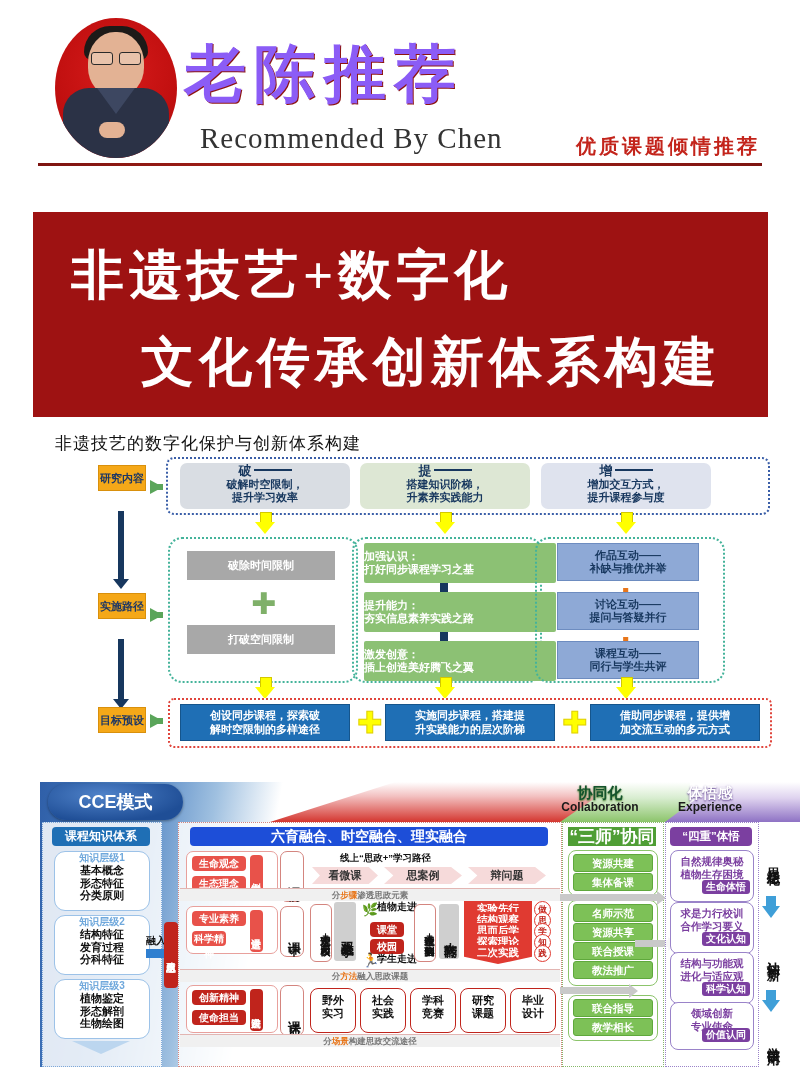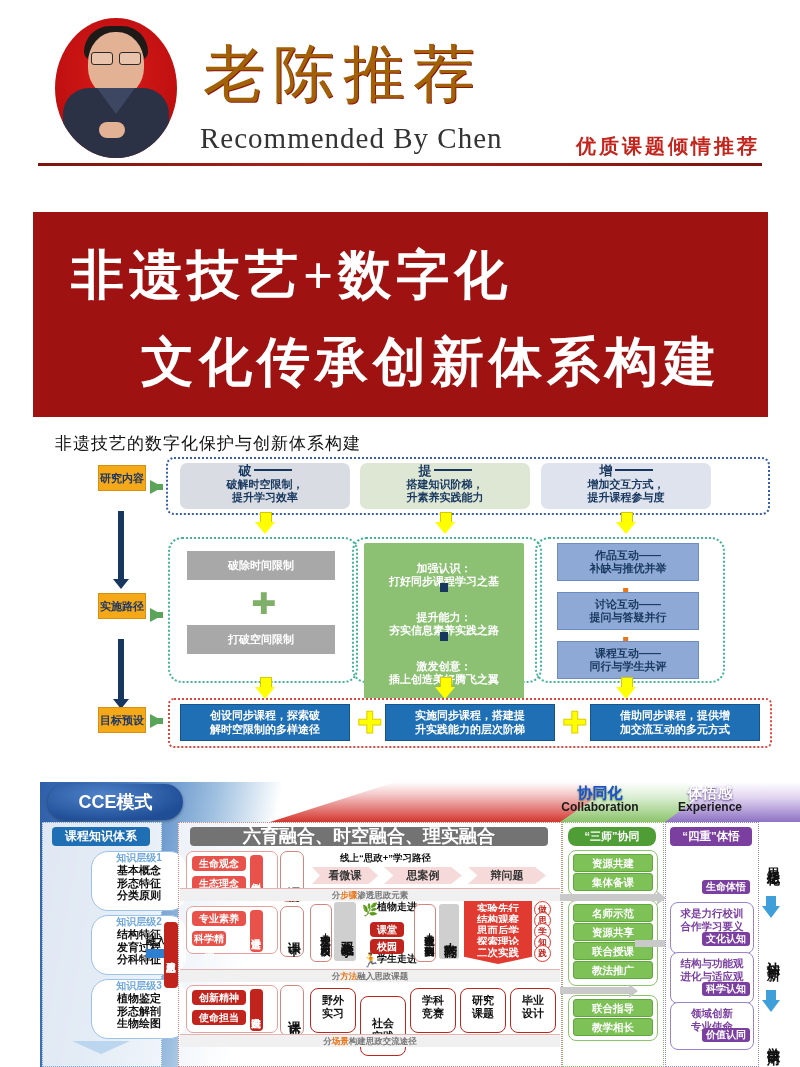--- a/index.html
+++ b/index.html
@@ -20,21 +20,21 @@
            border:1.5px solid #2a2a2a;border-radius:3px;background:rgba(255,255,255,.22);}
   .av-glass:before{left:0;} .av-glass:after{right:0;}
   .av-body{position:absolute;left:8px;top:70px;width:106px;height:72px;border-radius:26px 26px 0 0;
            background:#2b3246;}
   .av-collar{position:absolute;left:42px;top:70px;width:38px;height:26px;background:#3d4761;
              clip-path:polygon(0 0,100% 0,50% 100%);}
   .av-shirt{position:absolute;left:52px;top:72px;width:16px;height:18px;background:#4f6a96;
             clip-path:polygon(0 0,100% 0,50% 100%);}
   .av-hand{position:absolute;left:44px;top:104px;width:26px;height:16px;border-radius:8px;background:#e3b294;}
 
-  .brand-cn{position:absolute;left:203px;top:32px;font-size:62px;font-weight:normal;color:#a16207;
+  .brand-cn{position:absolute;left:184px;top:32px;font-size:62px;font-weight:bold;color:#8b5cf6;
             font-family:"Liberation Serif","DejaVu Serif",serif;letter-spacing:8px;
             text-shadow:1px 1px 0 #8d1410;}
   .brand-en{position:absolute;left:200px;top:122px;font-size:29px;color:#333;letter-spacing:1px;
             font-family:"Liberation Serif","DejaVu Serif",serif;}
   .brand-tag{position:absolute;right:40px;top:133px;font-size:20px;color:#c3241b;letter-spacing:3px;
              font-weight:bold;}
   .rule{position:absolute;left:38px;top:163px;width:724px;height:3px;
         background:linear-gradient(90deg,#7d1410,#b02219 40%,#7d1410);}
 
   
@@ -70,22 +70,22 @@
 
   .ydown{position:absolute;width:20px;height:22px;}
   .ydown .st{position:absolute;left:5px;top:0;width:10px;height:11px;background:#ffff00;border:1px solid #d4c800;}
   .ydown .tp{position:absolute;left:0;top:10px;width:0;height:0;border-left:10px solid transparent;
              border-right:10px solid transparent;border-top:12px solid #ffff00;}
 
   .dcol{position:absolute;border:2px dotted #44b39a;border-radius:14px;}
   .dcol2{border-color:#44b39a;}
   .gbox{position:absolute;width:148px;background:#a8a8a8;color:#fff;font-size:11px;font-weight:bold;
         text-align:center;line-height:13px;padding:8px 0;}
-  .grbox{position:absolute;width:160px;background:#8cc174;color:#fff;font-size:11px;font-weight:bold;
-         text-align:center;line-height:13px;padding:19px 0;border-radius:2px;}
+  .grbox{position:absolute;width:192px;background:#8cc174;color:#fff;font-size:11px;font-weight:bold;
+         text-align:left;line-height:13px;padding:7px 0;border-radius:2px;}
   .blbox{position:absolute;width:140px;background:#8ea9d6;color:#17375e;font-size:11px;font-weight:bold;
          text-align:center;line-height:13px;padding:5px 0;border:1px solid #6d8cc0;}
   .plus{position:absolute;font-weight:bold;line-height:1;}
   .plus-g{color:#7fb069;font-size:30px;}
   .plus-o{color:#e8761a;font-size:26px;}
   .plus-y{color:#ffff00;font-size:30px;-webkit-text-stroke:1px #e0d000;}
   .darrow{position:absolute;width:16px;height:20px;}
   .darrow .st{position:absolute;left:4px;top:0;width:8px;height:10px;background:#17375e;}
   .darrow .tp{position:absolute;left:0;top:9px;width:0;height:0;border-left:8px solid transparent;
               border-right:8px solid transparent;border-top:11px solid #17375e;}
@@ -118,21 +118,21 @@
   .roof-lab .en{font-size:12px;font-weight:bold;color:#1a1a1a;line-height:13px;}
 
   .panel{position:absolute;top:40px;border:1.6px dotted #888;background:rgba(255,255,255,.85);}
   .pA{left:2px;width:118px;height:243px;border-color:#7fa8d8;}
   .pB{left:138px;width:382px;height:243px;border-color:#d4857f;}
   .pC{left:522px;width:100px;height:243px;border-color:#86b86a;}
   .pD{left:625px;width:92px;height:243px;border-color:#9a83c9;}
 
   .hdr-bar{position:absolute;border-radius:4px;color:#fff;font-size:12px;font-weight:bold;
            text-align:center;line-height:19px;height:19px;}
-  .kbox{position:absolute;border:1.4px solid #9cc2e8;border-radius:17px;background:#fff;text-align:center;margin-left:37px;}
+  .kbox{position:absolute;border:1.4px solid #9cc2e8;border-radius:11px;background:#fff;text-align:center;}
   .kbox .lv{font-size:10px;font-weight:bold;color:#6fa8dc;line-height:12px;}
   .kbox .tx{font-size:11px;font-weight:bold;color:#111;line-height:12.5px;}
 
   .rpill{position:absolute;background:#e8524a;color:#fff;font-size:10px;font-weight:bold;
          text-align:center;border-radius:4px;line-height:15px;height:15px;}
   .rpill-d{background:#c0241c;}
   .rvert{position:absolute;background:#e8524a;color:#fff;font-size:9.5px;font-weight:bold;
          border-radius:4px;writing-mode:vertical-rl;text-align:center;line-height:13px;}
   .rvert-d{background:#c0241c;}
   .vwbox{position:absolute;border:1.4px solid #e8a09c;border-radius:7px;background:#fff;}
@@ -150,22 +150,22 @@
          font-size:10px;font-weight:bold;writing-mode:vertical-rl;text-align:center;line-height:12px;}
   .flow-r{position:absolute;background:#e03a31;color:#fff;font-size:10.5px;font-weight:bold;
           text-align:center;line-height:15px;height:15px;
           clip-path:polygon(0 0,100% 0,100% 62%,50% 100%,0 62%);padding-bottom:4px;}
   .tag-r{position:absolute;width:15px;height:15px;border-radius:50%;background:#fff;border:1.3px solid #e03a31;
          color:#c0241c;font-size:8.5px;font-weight:bold;text-align:center;line-height:14px;}
   .obox{position:absolute;border:1.4px solid #c0241c;border-radius:8px;background:#fff;color:#111;
         font-size:11px;font-weight:bold;text-align:center;line-height:12.5px;}
   .gpill{position:absolute;background:#7dc157;color:#fff;font-size:10.5px;font-weight:bold;
          text-align:center;border-radius:3px;line-height:16px;height:16px;border:1px solid #5fa83c;}
-  .ghdr{position:absolute;background:#4f9e35;color:#fff;font-size:11px;font-weight:bold;
-        text-align:center;border-radius:8px;line-height:19px;height:19px;}
+  .ghdr{position:absolute;background:#4f9e35;color:#fff;font-size:17px;font-weight:bold;
+        text-align:center;border-radius:0;line-height:19px;height:19px;}
   .gwrap{position:absolute;border:1.4px solid #8cc46b;border-radius:8px;background:#fff;}
   .phdr{position:absolute;background:#7b3fa0;color:#fff;font-size:11.5px;font-weight:bold;
         text-align:center;border-radius:4px;line-height:19px;height:19px;}
   .pwrap{position:absolute;border:1.4px solid #9a83c9;border-radius:8px;background:#fff;
          text-align:center;color:#7b3fa0;font-size:10.5px;font-weight:bold;line-height:12.5px;}
   .ptag{position:absolute;background:#7b3fa0;color:#fff;font-size:10px;font-weight:bold;
         text-align:center;border-radius:3px;line-height:14px;height:14px;}
   .rtxt{position:absolute;font-size:13px;font-weight:bold;color:#111;writing-mode:vertical-rl;
         text-align:center;letter-spacing:2px;}
   .bdown{position:absolute;width:18px;height:22px;}
@@ -331,21 +331,21 @@
 </div>
 
 <div class="cce">
   <div class="cce-bg"></div>
 
   <div class="roof roof-red"></div>
   <div class="roof roof-grn"></div>
   <div class="roof roof-pur"></div>
 
   <div class="roof-lab" style="left:500px;top:3px;width:120px;">
-    <div class="cn" style="color:#1d4ed8;text-shadow:0 1px 2px #417a25;">协同化</div>
+    <div class="cn" style="color:#14532d;text-shadow:0 1px 2px #417a25;">协同化</div>
     <div class="en">Collaboration</div>
   </div>
   <div class="roof-lab" style="left:610px;top:3px;width:120px;">
     <div class="cn" style="color:#fff;text-shadow:0 1px 2px #4d2e80;">体悟感</div>
     <div class="en">Experience</div>
   </div>
 
   <div class="cce-pill">CCE模式</div>
 
   <div class="panel pA"></div>
@@ -368,21 +368,21 @@
     <div class="tx">形态解剖</div>
     <div class="tx">生物绘图</div>
   </div>
   <div style="position:absolute;left:32px;top:259px;width:58px;height:13px;background:#bcd6ef;
        clip-path:polygon(0 0,100% 0,50% 100%);"></div>
   <div style="position:absolute;left:106px;top:152px;font-size:10px;font-weight:bold;color:#111;">融入</div>
   <div class="bluearr" style="left:106px;top:167px;width:20px;"></div>
   <div class="rvert rvert-d" style="left:124px;top:140px;width:14px;height:62px;padding:2px 0;">思政主题</div>
 
   <div class="panel pB"></div>
-  <div class="hdr-bar" style="left:150px;top:45px;width:358px;background:#737373;font-size:18px;">六育融合、时空融合、理实融合</div>
+  <div class="hdr-bar" style="left:150px;top:45px;width:358px;background:#1d4ed8;font-size:14px;">六育融合、时空融合、理实融合</div>
 
   <div class="vwbox" style="left:146px;top:69px;width:90px;height:46px;"></div>
   <div class="rpill" style="left:152px;top:74px;width:54px;">生命观念</div>
   <div class="rpill" style="left:152px;top:94px;width:54px;">生态理念</div>
   <div class="rvert" style="left:210px;top:73px;width:13px;height:38px;padding:2px 0;">进案例</div>
   <div class="stage" style="left:240px;top:69px;width:22px;height:46px;padding-top:3px;">课前</div>
   <div style="position:absolute;left:300px;top:70px;font-size:9.5px;font-weight:bold;color:#111;">线上“思政+”学习路径</div>
   <div class="chev" style="left:272px;top:85px;width:66px;">看微课</div>
   <div class="chev" style="left:344px;top:85px;width:78px;">思案例</div>
   <div class="chev" style="left:428px;top:85px;width:78px;">辩问题</div>
@@ -421,21 +421,21 @@
 
   <div class="vwbox" style="left:146px;top:203px;width:90px;height:46px;"></div>
   <div class="rpill rpill-d" style="left:152px;top:208px;width:54px;">创新精神</div>
   <div class="rpill rpill-d" style="left:152px;top:228px;width:54px;">使命担当</div>
   <div class="rvert rvert-d" style="left:210px;top:207px;width:13px;height:38px;padding:2px 0;">进实践</div>
   <div class="stage" style="left:240px;top:203px;width:22px;height:46px;padding-top:3px;">课后</div>
   <div class="obox" style="left:270px;top:206px;width:44px;height:38px;padding-top:5px;">
     <div>野外</div>
       <div>实习</div>
   </div>
-  <div class="obox" style="left:320px;top:206px;width:44px;height:38px;padding-top:20px;margin-top:8px;">
+  <div class="obox" style="left:320px;top:206px;width:44px;height:38px;padding-top:5px;">
     <div>社会</div>
       <div>实践</div>
   </div>
   <div class="obox" style="left:370px;top:206px;width:44px;height:38px;padding-top:5px;">
     <div>学科</div>
       <div>竞赛</div>
   </div>
   <div class="obox" style="left:420px;top:206px;width:44px;height:38px;padding-top:5px;">
     <div>研究</div>
       <div>课题</div>
@@ -461,20 +461,24 @@
   <div class="gwrap" style="left:528px;top:213px;width:88px;height:44px;"></div>
   <div class="gpill" style="left:533px;top:217px;width:78px;">联合指导</div>
   <div class="gpill" style="left:533px;top:236px;width:78px;">教学相长</div>
 
   <div class="grayarr" style="left:520px;top:112px;width:98px;"></div>
   <div class="grayarr" style="left:520px;top:205px;width:70px;"></div>
   <div class="grayarr" style="left:595px;top:158px;width:34px;"></div>
 
   <div class="panel pD"></div>
   <div class="phdr" style="left:630px;top:45px;width:82px;">“四重”体悟</div>
+  <div class="pwrap" style="left:630px;top:68px;width:82px;height:46px;padding-top:4px;">
+    <div>自然规律奥秘</div>
+      <div>植物生存困境</div>
+  </div>
   <div class="ptag" style="left:662px;top:98px;width:48px;">生命体悟</div>
   <div class="pwrap" style="left:630px;top:120px;width:82px;height:46px;padding-top:4px;">
     <div>求是力行校训</div>
       <div>合作学习要义</div>
   </div>
   <div class="ptag" style="left:662px;top:150px;width:48px;">文化认知</div>
   <div class="pwrap" style="left:630px;top:170px;width:82px;height:46px;padding-top:4px;">
     <div>结构与功能观</div>
       <div>进化与适应观</div>
   </div>

